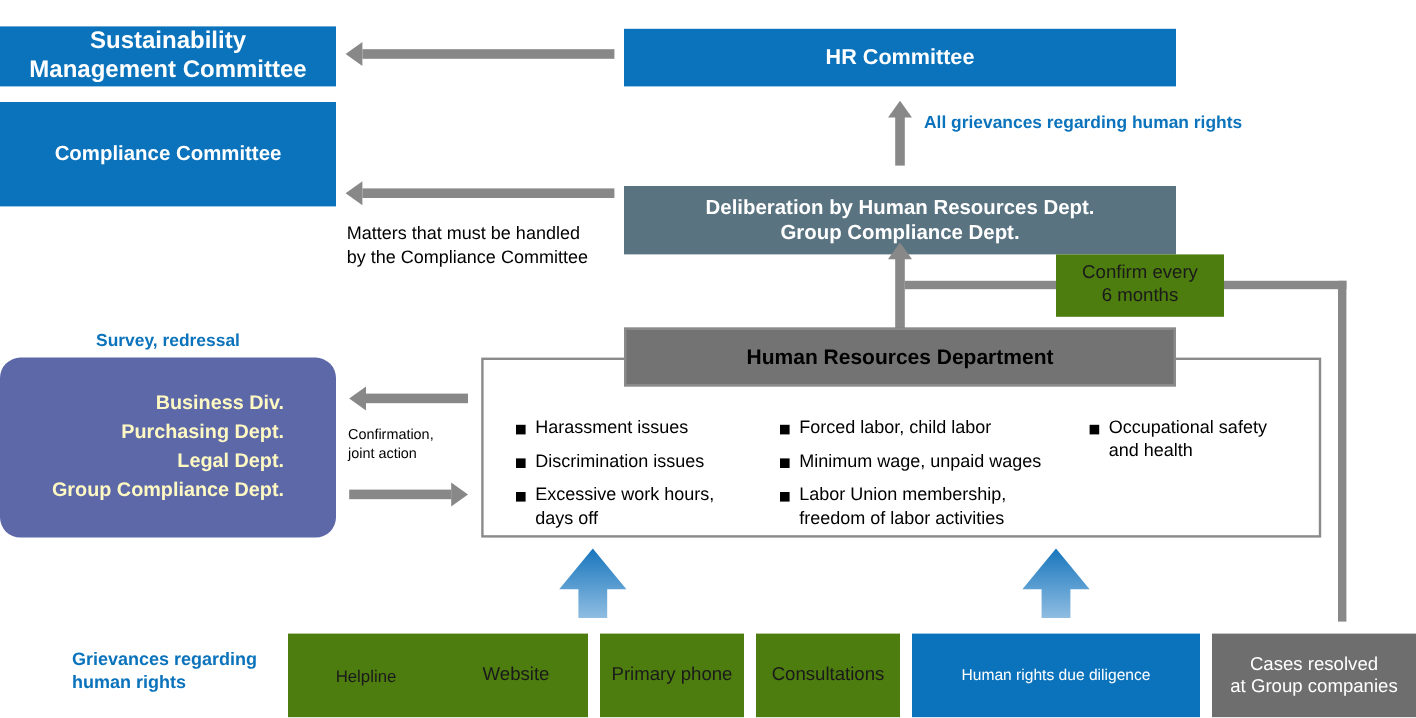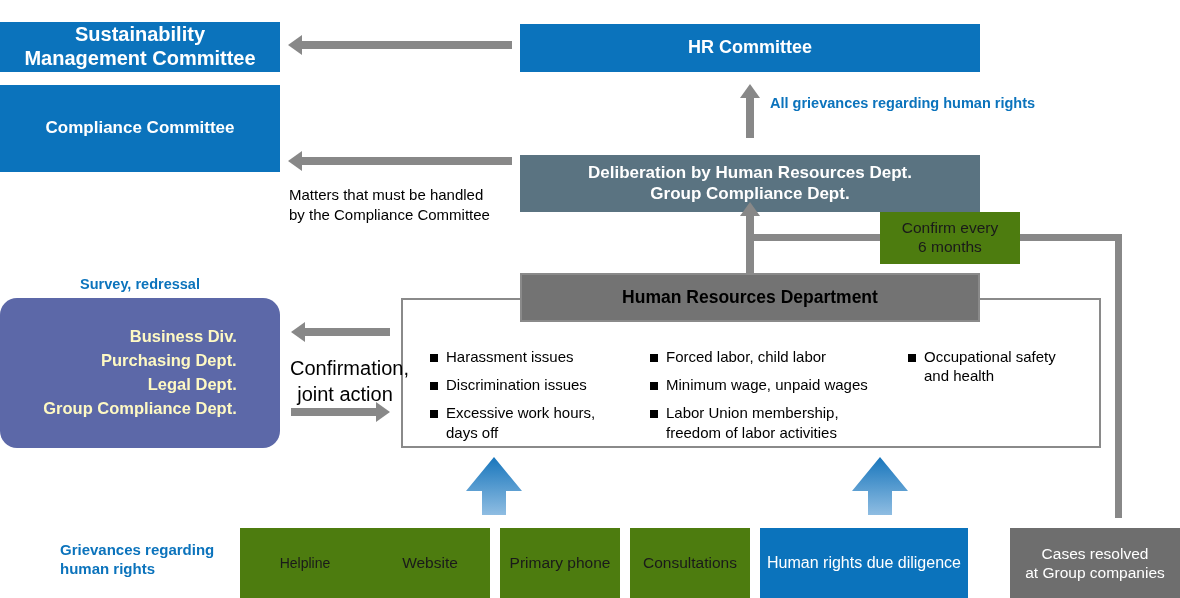--- a/index.html
+++ b/index.html
@@ -204,21 +204,21 @@
   </div>
 
   <div class="abs bullet-col" style="left:908px; top:347px; width:180px; font-size:15px;">
     <div class="bullet-item" style="white-space:pre-line;">Occupational safety
 and health</div>
   </div>
 
   <div class="gline" style="left:305px; top:328px; width:85px; height:8px;"></div>
   <div class="arrow-left-head" style="left:291px; top:322px;"></div>
 
-  <div class="abs label-black" style="left:290px; top:355px; width:110px; font-size:20px; white-space:pre-line;text-align:center;">Confirmation,
+  <div class="abs label-black" style="left:290px; top:355px; width:110px; font-size:12px; white-space:pre-line;">Confirmation,
 joint action</div>
 
   <div class="gline" style="left:291px; top:408px; width:85px; height:8px;"></div>
   <div class="arrow-right-head" style="left:376px; top:402px;"></div>
 
   <svg class="abs" width="60" height="62" viewBox="0 0 60 62" style="left:464px; top:455px;">
     <defs>
       <linearGradient id="blueGrad1" x1="0" y1="0" x2="0" y2="1">
         <stop offset="0%" stop-color="#1876BC"></stop>
         <stop offset="100%" stop-color="#8FBDE2"></stop>
@@ -241,18 +241,18 @@
 human rights</div>
 
   <div class="abs box-lightgray" style="left:240px; top:528px; width:130px; height:70px; font-size:14px; white-space:pre-line;text-align:right;">Helpline</div>
 
   <div class="abs box-lightgray" style="left:370px; top:528px; width:120px; height:70px; font-size:15.5px; white-space:pre-line;">Website</div>
 
   <div class="abs box-lightgray" style="left:500px; top:528px; width:120px; height:70px; font-size:15.5px; white-space:pre-line;">Primary phone</div>
 
   <div class="abs box-lightgray" style="left:630px; top:528px; width:120px; height:70px; font-size:15.5px; white-space:pre-line;">Consultations</div>
 
-  <div class="abs box-blue" style="left:760px; top:528px; width:208px; height:70px; font-size:16px; font-weight:normal; white-space:pre-line;">Human rights due diligence</div>
+  <div class="abs box-blue" style="left:760px; top:528px; width:240px; height:70px; font-size:13px; font-weight:normal; white-space:pre-line;">Human rights due diligence</div>
 
   <div class="abs box-darkgray" style="left:1010px; top:528px; width:170px; height:70px; font-size:15.5px; white-space:pre-line;">Cases resolved
 at Group companies</div>
 
 </div>
 
 </body></html>

